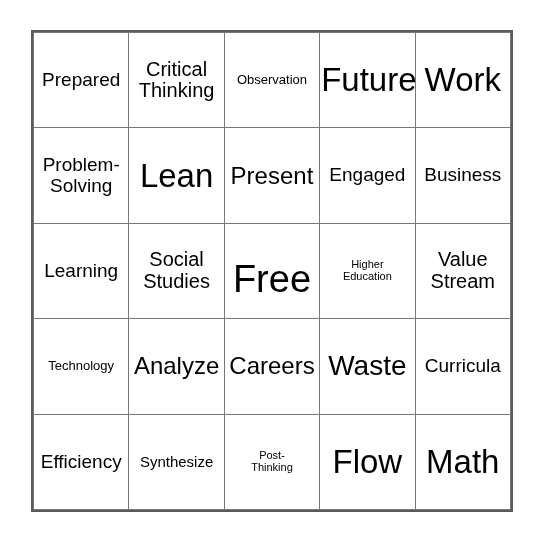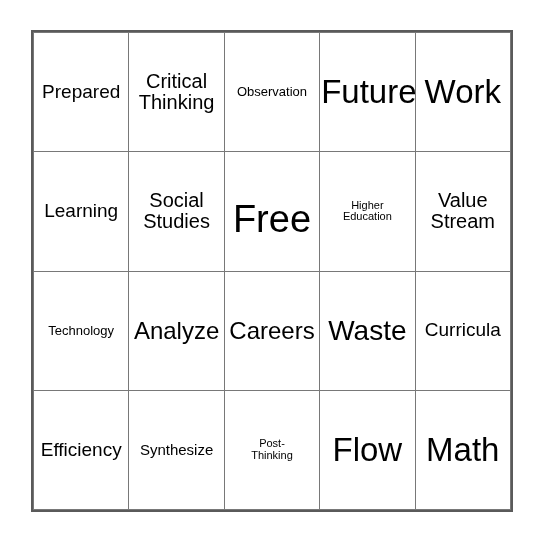--- a/index.html
+++ b/index.html
@@ -86,20 +86,38 @@
           </td>
           <td class="bingo-cell fs-3xl">
             <span class="cell-text">Future</span>
           </td>
           <td class="bingo-cell fs-3xl">
             <span class="cell-text">Work</span>
           </td>
         </tr>
         <tr>
           <td class="bingo-cell fs-m">
+            <span class="cell-text">Problem-
+Solving</span>
+          </td>
+          <td class="bingo-cell fs-3xl">
+            <span class="cell-text">Lean</span>
+          </td>
+          <td class="bingo-cell fs-xl">
+            <span class="cell-text">Present</span>
+          </td>
+          <td class="bingo-cell fs-m">
+            <span class="cell-text">Engaged</span>
+          </td>
+          <td class="bingo-cell fs-m">
+            <span class="cell-text">Business</span>
+          </td>
+        </tr>
+        <tr>
+          <td class="bingo-cell fs-m">
             <span class="cell-text">Learning</span>
           </td>
           <td class="bingo-cell fs-l">
             <span class="cell-text">Social
 Studies</span>
           </td>
           <td class="bingo-cell fs-4xl">
             <span class="cell-text">Free</span>
           </td>
           <td class="bingo-cell fs-s">

